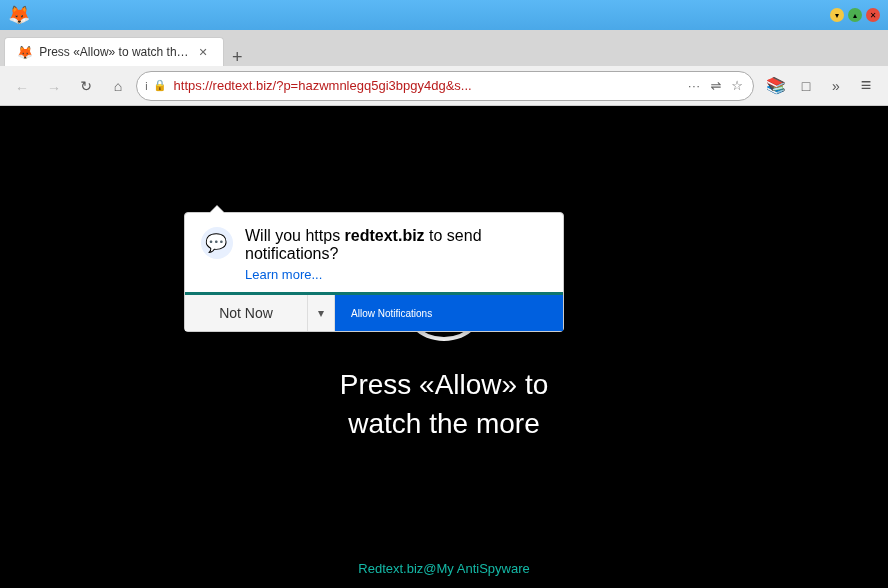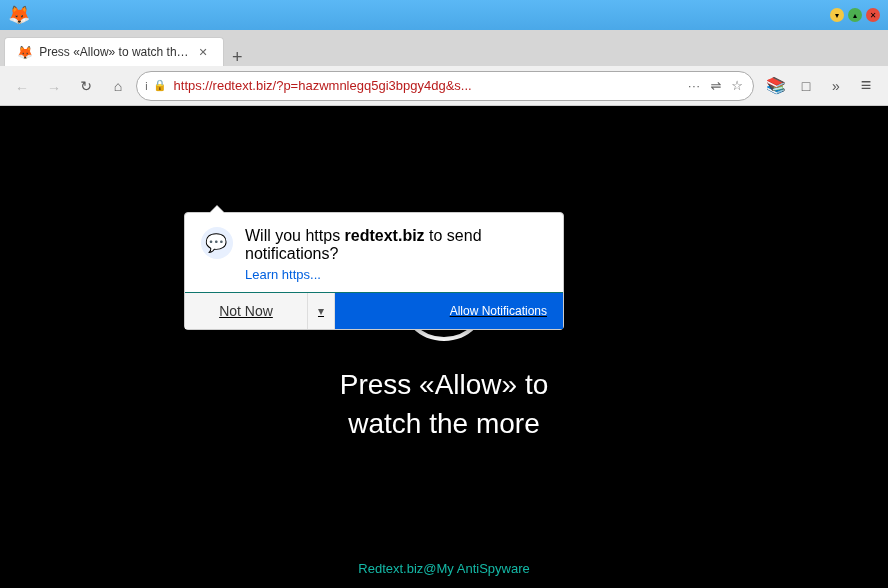--- a/index.html
+++ b/index.html
@@ -250,22 +250,21 @@
     .learn-more-link {
       color: #0060df;
       font-size: 13px;
       text-decoration: none;
       display: block;
       margin-top: 4px;
       cursor: pointer;
     }
     .notification-popup-footer {
       display: flex;
-      border-top: 1px solid #0f766e;
-      text-decoration: underline;
+      border-top: 3px solid #0f766e;
     }
     .not-now-btn {
       flex: 1;
       padding: 10px 12px;
       background: #f5f5f5;
       border: none;
       border-right: 1px solid #ddd;
       cursor: pointer;
       font-size: 14px;
       color: #333;
@@ -279,23 +278,23 @@
       cursor: pointer;
       font-size: 12px;
       color: #555;
     }
     .allow-notifications-btn {
       flex: 2;
       padding: 10px 16px;
       background: #0060df;
       border: none;
       cursor: pointer;
-      font-size: 12px;
+      font-size: 10px;
       color: #fff;
-      text-align: right;
+      text-align: left;
       font-weight: 500;
     }
 
     
     .popup-arrow {
       position: absolute;
       top: -8px;
       left: 24px;
       width: 0;
       height: 0;
@@ -375,21 +374,21 @@
   <div class="footer-text">Redtext.biz@My AntiSpyware</div>
 
   <div class="notification-popup">
     <div class="popup-arrow"></div>
     <div class="notification-popup-body">
       <div class="notif-icon">
         <span>💬</span>
       </div>
       <div>
         <span>Will you https </span><strong>redtext.biz</strong><span> to send notifications?</span>
-        <a class="learn-more-link" href="#">Learn https...</a>
+        <a class="learn-more-link" href="#">Learn more...</a>
       </div>
     </div>
     <div class="notification-popup-footer">
       <button class="not-now-btn">Not Now</button>
       <button class="dropdown-arrow-btn">▾</button>
       <button class="allow-notifications-btn">Allow Notifications</button>
     </div>
   </div>
 
 </div>

